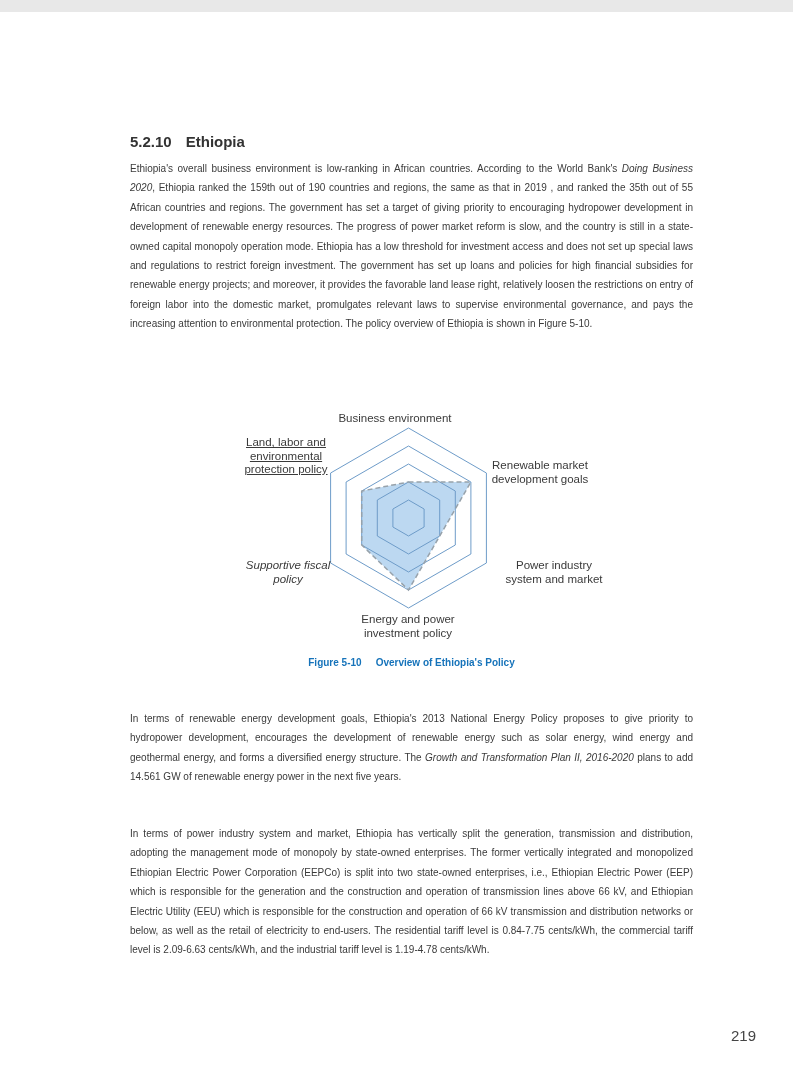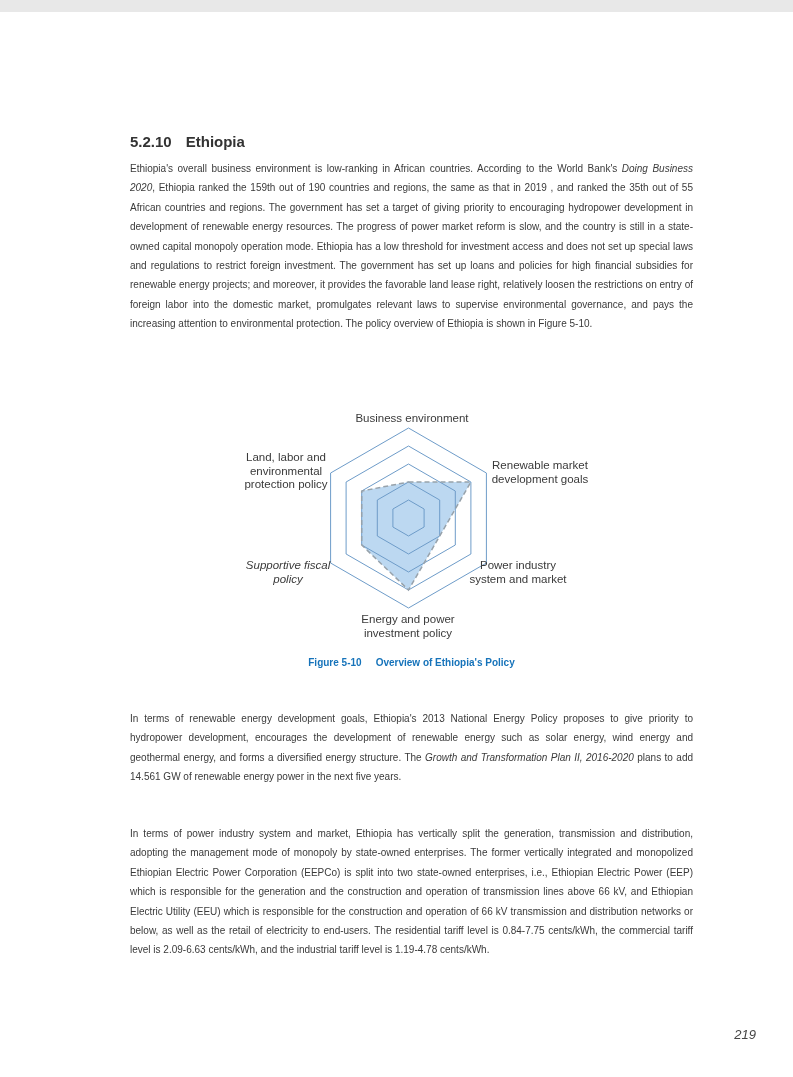--- a/index.html
+++ b/index.html
@@ -31,34 +31,34 @@
     position:absolute;left:130px;top:396px;width:563px;height:238px;
   }
   .figure svg{position:absolute;left:0;top:0;}
   .axis-label{
     position:absolute;
     font-size:11.5px;line-height:13.5px;
     color:#3a3a3a;text-align:center;
     white-space:pre-line;
     transform:translateX(-50%);
   }
-  .lbl-0{left:282px;top:4px;}
+  .lbl-0{left:265px;top:4px;}
   .lbl-1{left:410px;top:51px;}
-  .lbl-2{left:388px;top:151px;}
+  .lbl-2{left:424px;top:151px;}
   .lbl-3{left:278px;top:205px;}
   .lbl-4{left:158px;top:151px;font-style:italic;}
-  .lbl-5{left:156px;top:43px;}
+  .lbl-5{left:156px;top:28px;text-decoration:underline;}
   .caption{
     position:absolute;left:130px;top:645px;width:563px;
     text-align:center;font-size:10px;font-weight:bold;color:#1673ba;
   }
   .caption .cap-label{margin-right:14px;}
   .page-number{
     position:absolute;right:37px;top:1015px;
-    font-size:13px;color:#454545;font-style:italic;
+    font-size:15px;color:#454545;
   }
 </style>
 </head>
 <body>
 
 <div class="page">
 
   <h2 class="heading"><span class="h-num">5.2.10</span><span>Ethiopia</span></h2>
 
   <p class="body-text p1"><span>Ethiopia's overall business environment is low-ranking in African countries. According to the World Bank's </span><span class="italic">Doing Business 2020</span><span>, Ethiopia ranked the 159th out of 190 countries and regions, the same as that in 2019 , and ranked the 35th out of 55 African countries and regions. The government has set a target of giving priority to encouraging hydropower development in development of renewable energy resources. The progress of power market reform is slow, and the country is still in a state-owned capital monopoly operation mode. Ethiopia has a low threshold for investment access and does not set up special laws and regulations to restrict foreign investment. The government has set up loans and policies for high financial subsidies for renewable energy projects; and moreover, it provides the favorable land lease right, relatively loosen the restrictions on entry of foreign labor into the domestic market, promulgates relevant laws to supervise environmental governance, and pays the increasing attention to environmental protection. The policy overview of Ethiopia is shown in Figure 5-10.</span></p>

